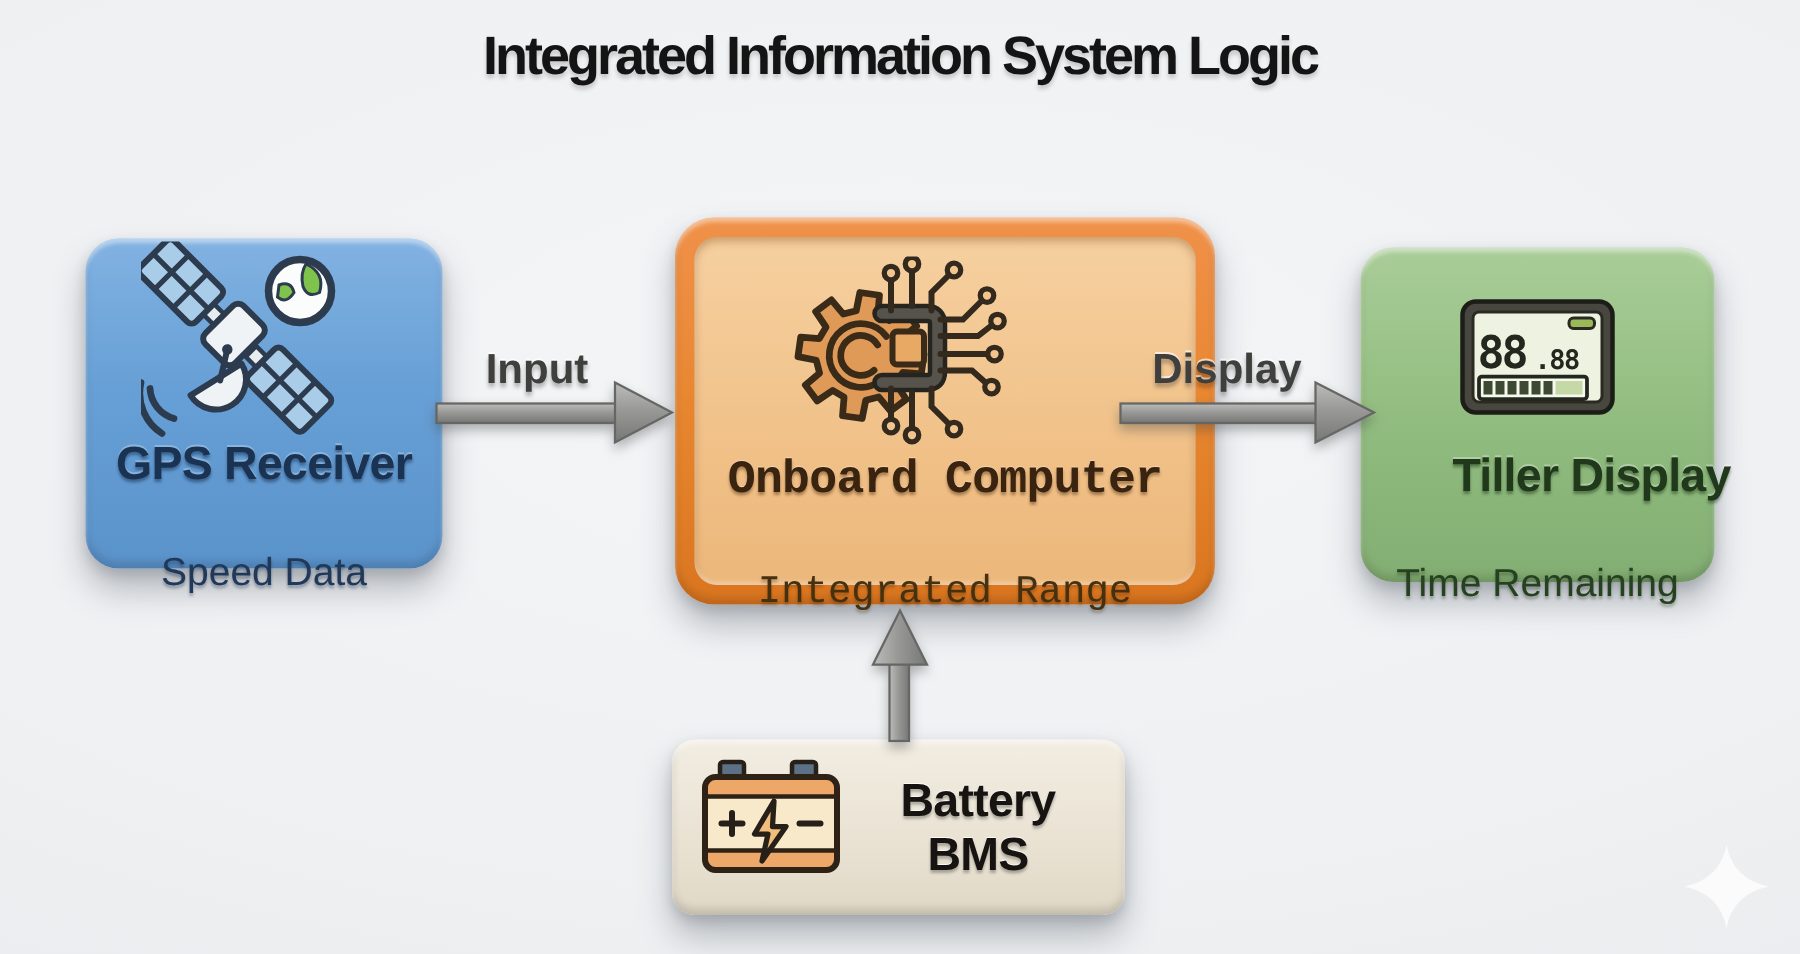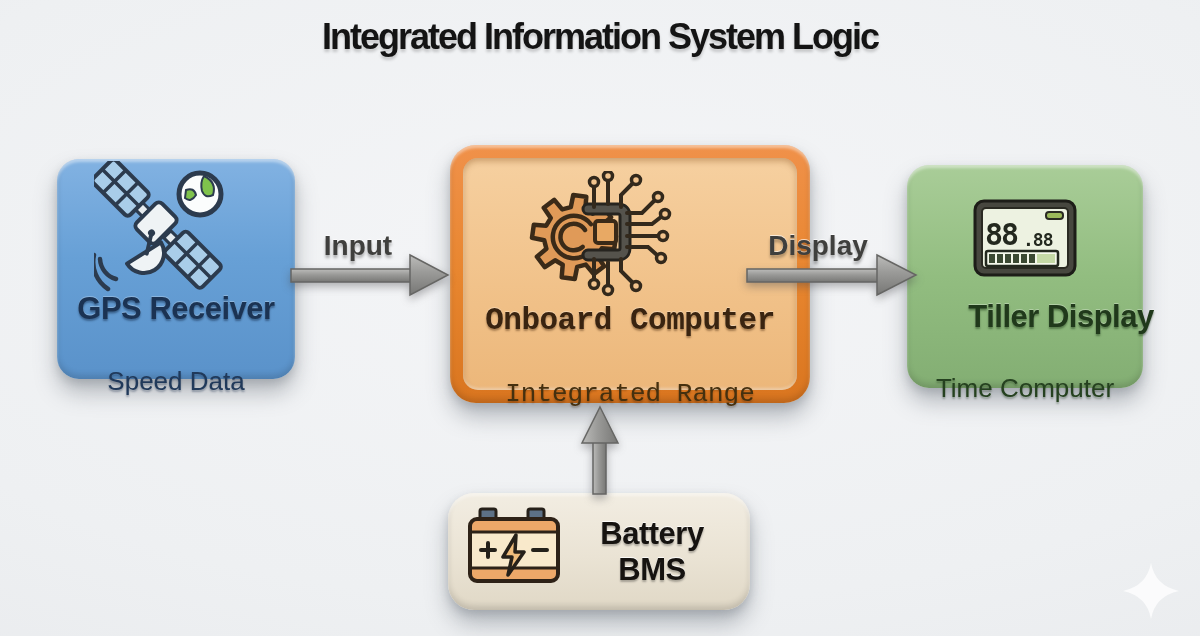--- a/index.html
+++ b/index.html
@@ -18,21 +18,21 @@
     inset 0 3px 3px rgba(255,255,255,0.45), inset 0 -4px 6px rgba(0,0,0,0.14);}
   #gps-node{left:57px;top:159px;width:238px;height:220px;
     background:linear-gradient(180deg,#82b2e2 0%,#67a0d6 45%,#5a92ca 100%);}
   #computer-node{left:450px;top:145px;width:360px;height:258px;border-radius:26px;
     background:linear-gradient(180deg,#f0914a 0%,#e8862f 50%,#d9751f 100%);font-family:Liberation Mono, monospace;}
   #computer-panel{position:absolute;left:13px;top:13px;right:13px;bottom:13px;border-radius:15px;
     background:linear-gradient(180deg,#f6d0a0 0%,#f1c28a 55%,#ecb77a 100%);
     box-shadow:inset 0 3px 6px rgba(120,60,10,0.35), inset 0 -2px 3px rgba(255,255,255,0.4);}
   #display-node{left:907px;top:165px;width:236px;height:223px;
     background:linear-gradient(180deg,#a9cd98 0%,#92bd80 50%,#83ae73 100%);}
-  #battery-node{left:448px;top:493px;width:302px;height:117px;border-radius:26px;
+  #battery-node{left:448px;top:493px;width:302px;height:117px;border-radius:15px;
     background:linear-gradient(180deg,#f2ede2 0%,#eae3d4 55%,#e0d8c6 100%);
     display:flex;align-items:center;}
   .node-title{position:absolute;left:0;width:100%;text-align:center;
     font-size:31px;font-weight:800;letter-spacing:-0.5px;}
   .node-sub{position:absolute;left:0;width:100%;text-align:center;
     font-size:26px;font-weight:500;margin-top:35px;}
   #gps-node .node-title{top:132px;color:#1b3353;text-shadow:0 2px 2px rgba(15,35,65,0.45),0 -1px 0 rgba(255,255,255,0.25);}
   #gps-node .node-sub{top:172px;color:#20395a;text-shadow:0 2px 2px rgba(15,35,65,0.35);}
   #computer-node .node-title{top:158px;color:#3a2410;text-shadow:0 2px 2px rgba(60,30,5,0.4),0 -1px 0 rgba(255,255,255,0.3);}
   #computer-node .node-sub{top:199px;color:#45300f;text-shadow:0 2px 2px rgba(60,30,5,0.3);}
@@ -135,21 +135,21 @@
             <rect x="24" y="55" width="6" height="9"></rect>
             <rect x="32" y="55" width="6" height="9"></rect>
           <rect x="40" y="55" width="6" height="9"></rect>
             <rect x="48" y="55" width="6" height="9"></rect>
             <rect x="56" y="55" width="6" height="9"></rect>
         </g>
         <rect x="64" y="55" width="18" height="9" fill="#c5d9a6"></rect>
       </svg>
     </div>
     <div class="node-title">Tiller Display</div>
-    <div class="node-sub">Time Computer</div>
+    <div class="node-sub">Time Remaining</div>
   </div>
 
   <div class="node node-shadow" id="battery-node">
     <div style="margin-left:16px;">
       <svg width="100" height="86" viewBox="0 0 100 86">
         <rect x="16" y="2" width="16" height="12" rx="2" fill="#5d7186" stroke="#262019" stroke-width="3"></rect>
         <rect x="64" y="2" width="16" height="12" rx="2" fill="#5d7186" stroke="#262019" stroke-width="3"></rect>
         <rect x="6" y="12" width="88" height="62" rx="7" fill="#f9e9cb"></rect>
         <path d="M6 25 V19 Q6 12 13 12 H87 Q94 12 94 19 V25 Z" fill="#eda869"></path>
         <path d="M6 61 H94 V67 Q94 74 87 74 H13 Q6 74 6 67 Z" fill="#eda869"></path>

